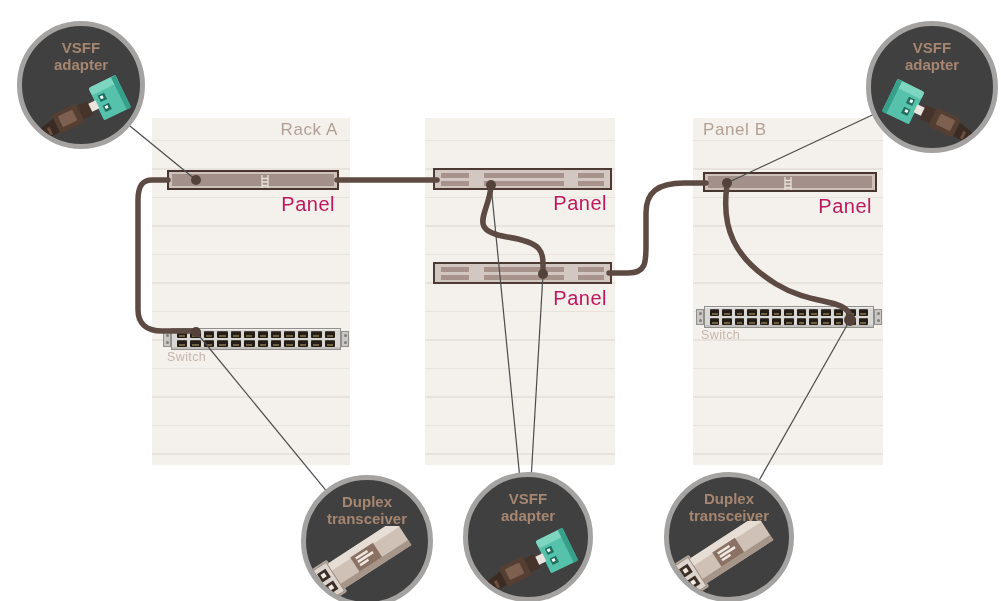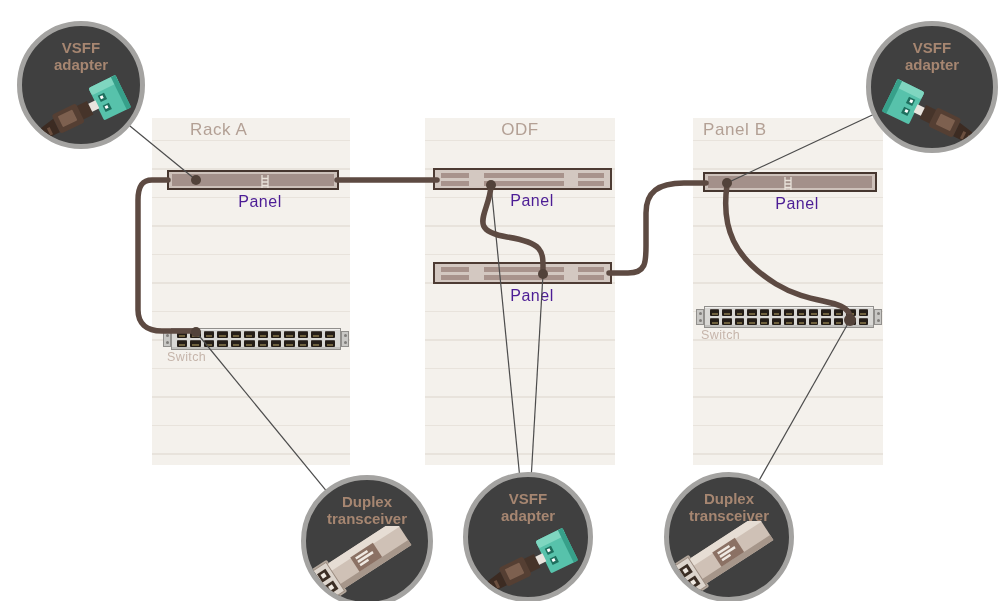--- a/index.html
+++ b/index.html
@@ -3,21 +3,21 @@
 <meta charset="utf-8">
 <style>
   html,body{margin:0;padding:0;background:#ffffff;}
   .canvas{position:relative;width:1001px;height:601px;background:#ffffff;overflow:hidden;
           font-family:"Liberation Sans",sans-serif;}
   
   .rack{position:absolute;background-color:#f4f1ec;
         background-image:repeating-linear-gradient(to bottom,transparent 0,transparent 27px,#e8e3dc 27px,#e8e3dc 28.5px);
         background-position:0 -5px;}
   .rack-label{position:absolute;font-size:17px;letter-spacing:.6px;color:#b3a095;}
-  .panel-label{position:absolute;font-size:16px;letter-spacing:.5px;color:#4c1d95;width:150px;text-align:center;}
+  .panel-label{position:absolute;font-size:20px;letter-spacing:.5px;color:#be185d;width:150px;text-align:right;}
   .switch-label{position:absolute;font-size:12.5px;letter-spacing:.4px;color:#c6b5ab;}
   
   .panel{position:absolute;border:2px solid #46362f;background:#cdc1ba;box-sizing:border-box;}
   .panel-inner{position:absolute;left:3px;right:3px;top:2px;bottom:2px;background:#a3908a;}
   .ladder{position:absolute;top:2px;}
   
   .odf-panel{position:absolute;border:2px solid #4d3b33;background:#d3c8c1;box-sizing:border-box;
              display:flex;align-items:center;justify-content:space-between;padding:0 6px;}
   .bargroup{display:flex;flex-direction:column;justify-content:center;gap:3px;height:100%;}
   .bargroup .bar{height:5px;background:#a8938c;}
@@ -39,21 +39,21 @@
   .callout .t{font-weight:bold;font-size:15px;line-height:17px;color:#a68671;margin-top:13px;}
   .callout svg.illus{position:absolute;left:50%;transform:translateX(-50%);bottom:0;}
   .callout.mirror svg.illus{transform:translateX(-50%) scaleX(-1);}
 </style>
 </head>
 <body>
 
 <div class="canvas">
 
   <div class="rack" style="left:152px;top:118px;width:198px;height:347px;"></div>
-  <div class="rack-label" style="left:190px;top:120px;width:148px;text-align:left;">Rack A</div>
+  <div class="rack-label" style="left:190px;top:120px;width:148px;text-align:right;">Rack A</div>
 
   <div class="panel" style="left:167px;top:170px;width:172px;height:20px;">
     <div class="panel-inner"></div>
     <div class="ladder" style="left:54%;">
       <svg width="10" height="13">
           <path d="M2,0 V13 M8,0 V13 M2,3.5 H8 M2,7 H8 M2,10.5 H8" stroke="#e9e2da" stroke-width="1.3" fill="none"></path>
         </svg>
     </div>
   </div>
   <div class="panel-label" style="left:185px;top:193px;">Panel</div>
@@ -84,21 +84,20 @@
         <div class="port"></div>
         <div class="port"></div>
         <div class="port"></div>
         <div class="port"></div>
       </div>
     <div class="ear"></div>
   </div>
   <div class="switch-label" style="left:167px;top:350px;">Switch</div>
 
   <div class="rack" style="left:425px;top:118px;width:190px;height:347px;"></div>
-  <div class="rack-label" style="left:425px;top:120px;width:190px;text-align:center;">ODF</div>
 
   <div class="odf-panel" style="left:433px;top:168px;width:179px;height:22px;">
     <div class="bargroup" style="width:28px;">
         <div class="bar"></div>
         <div class="bar"></div>
       </div>
     <div class="bargroup" style="width:80px;">
         <div class="bar"></div>
         <div class="bar"></div>
       </div>

